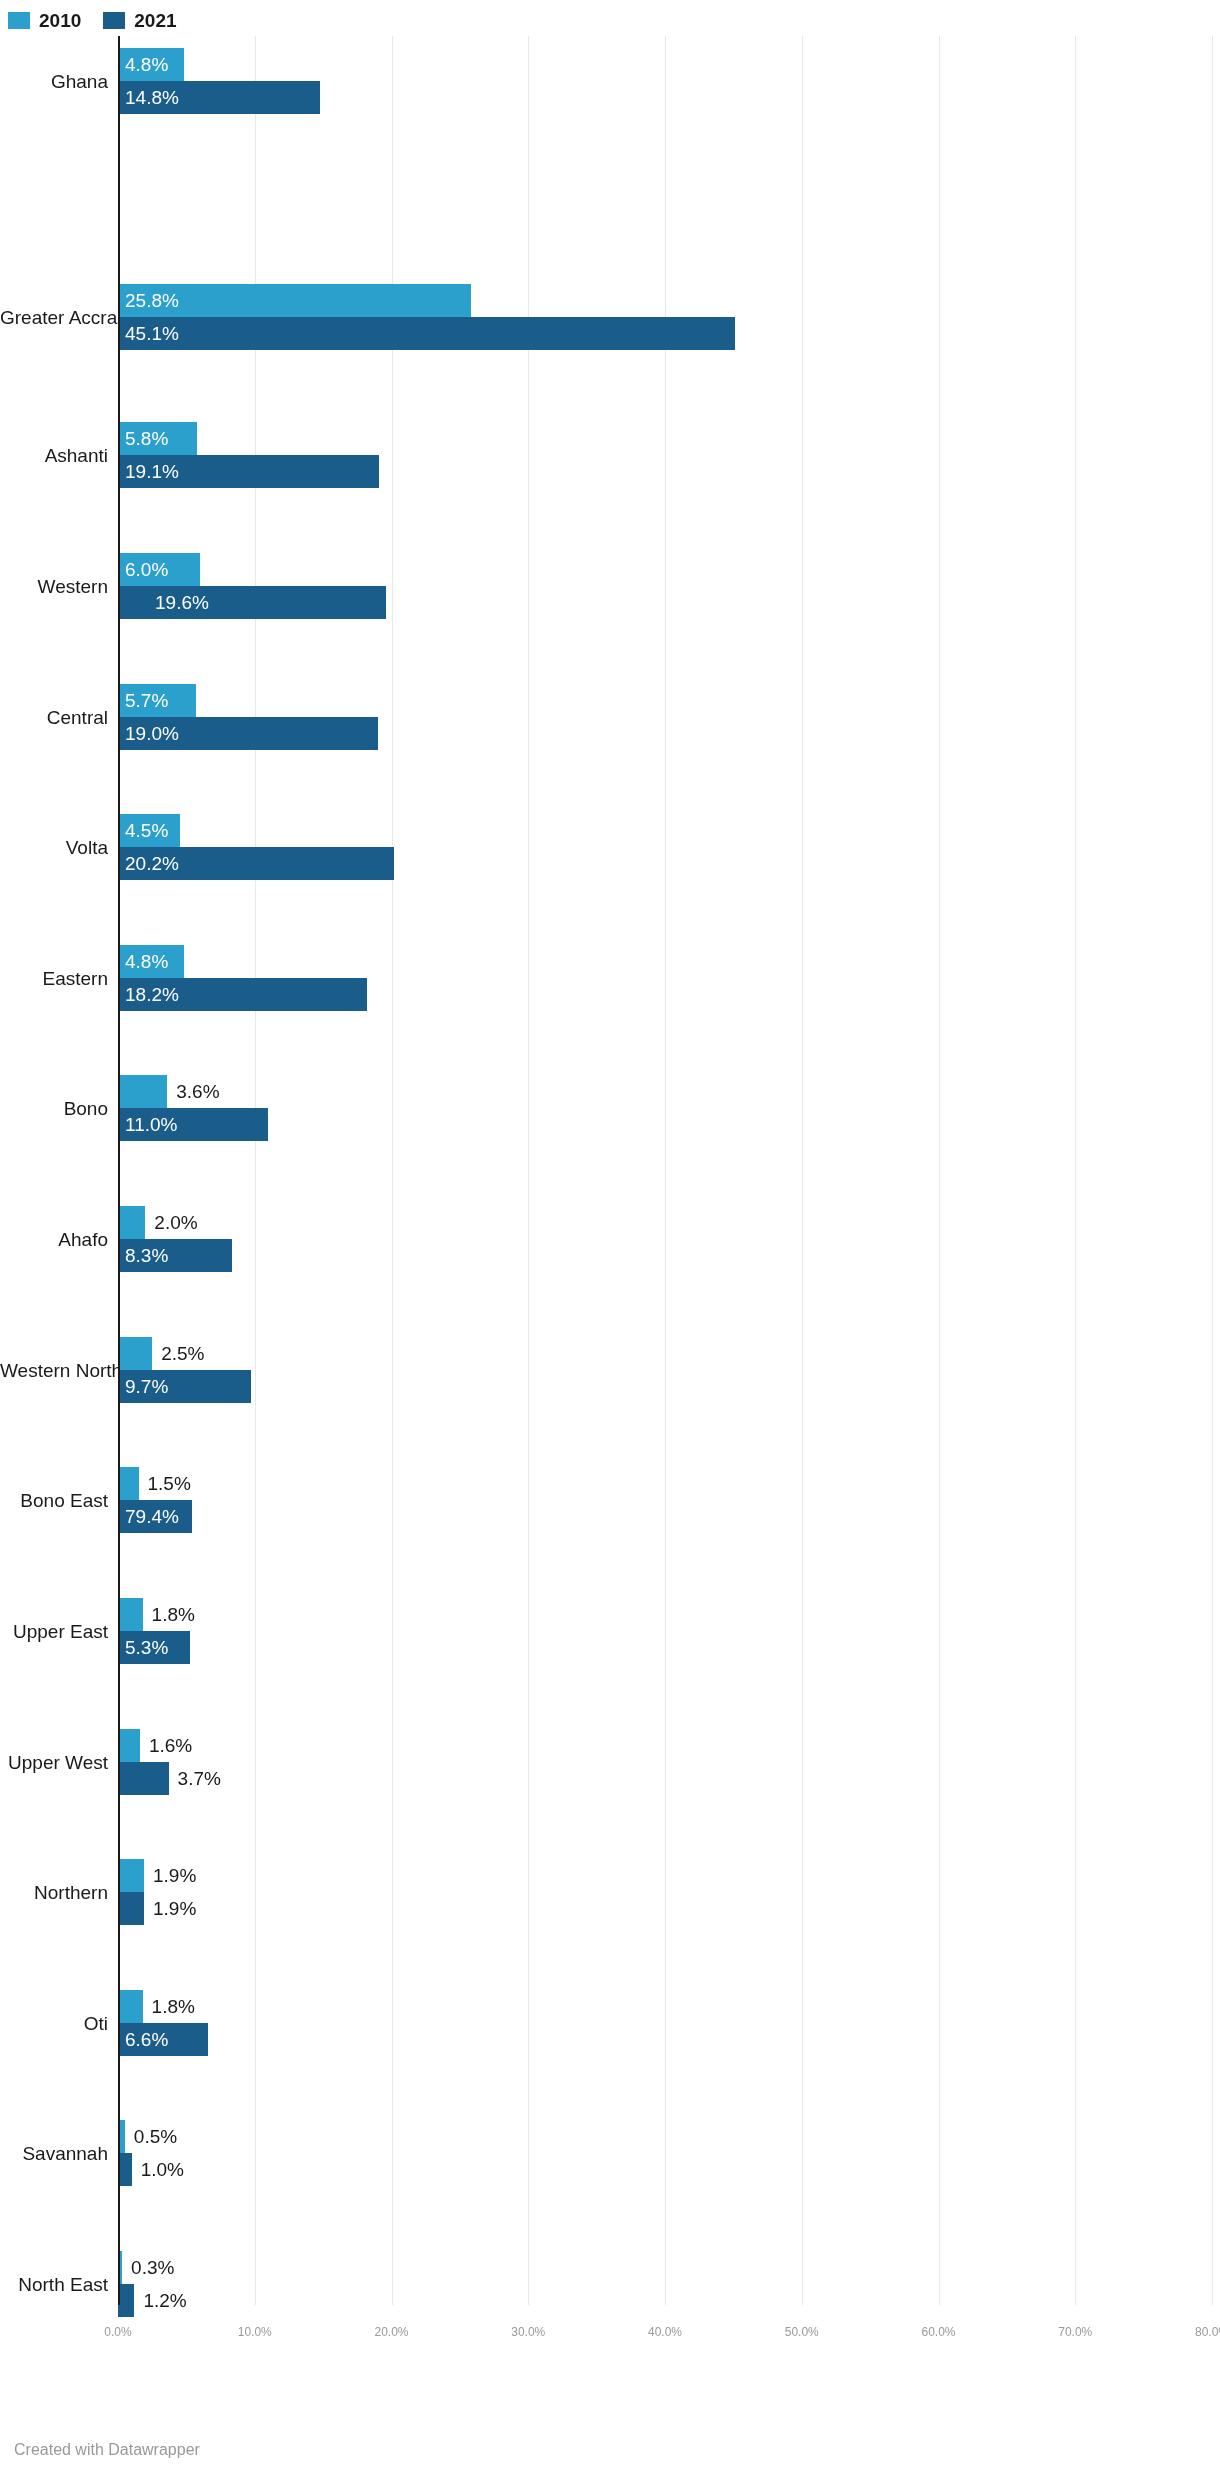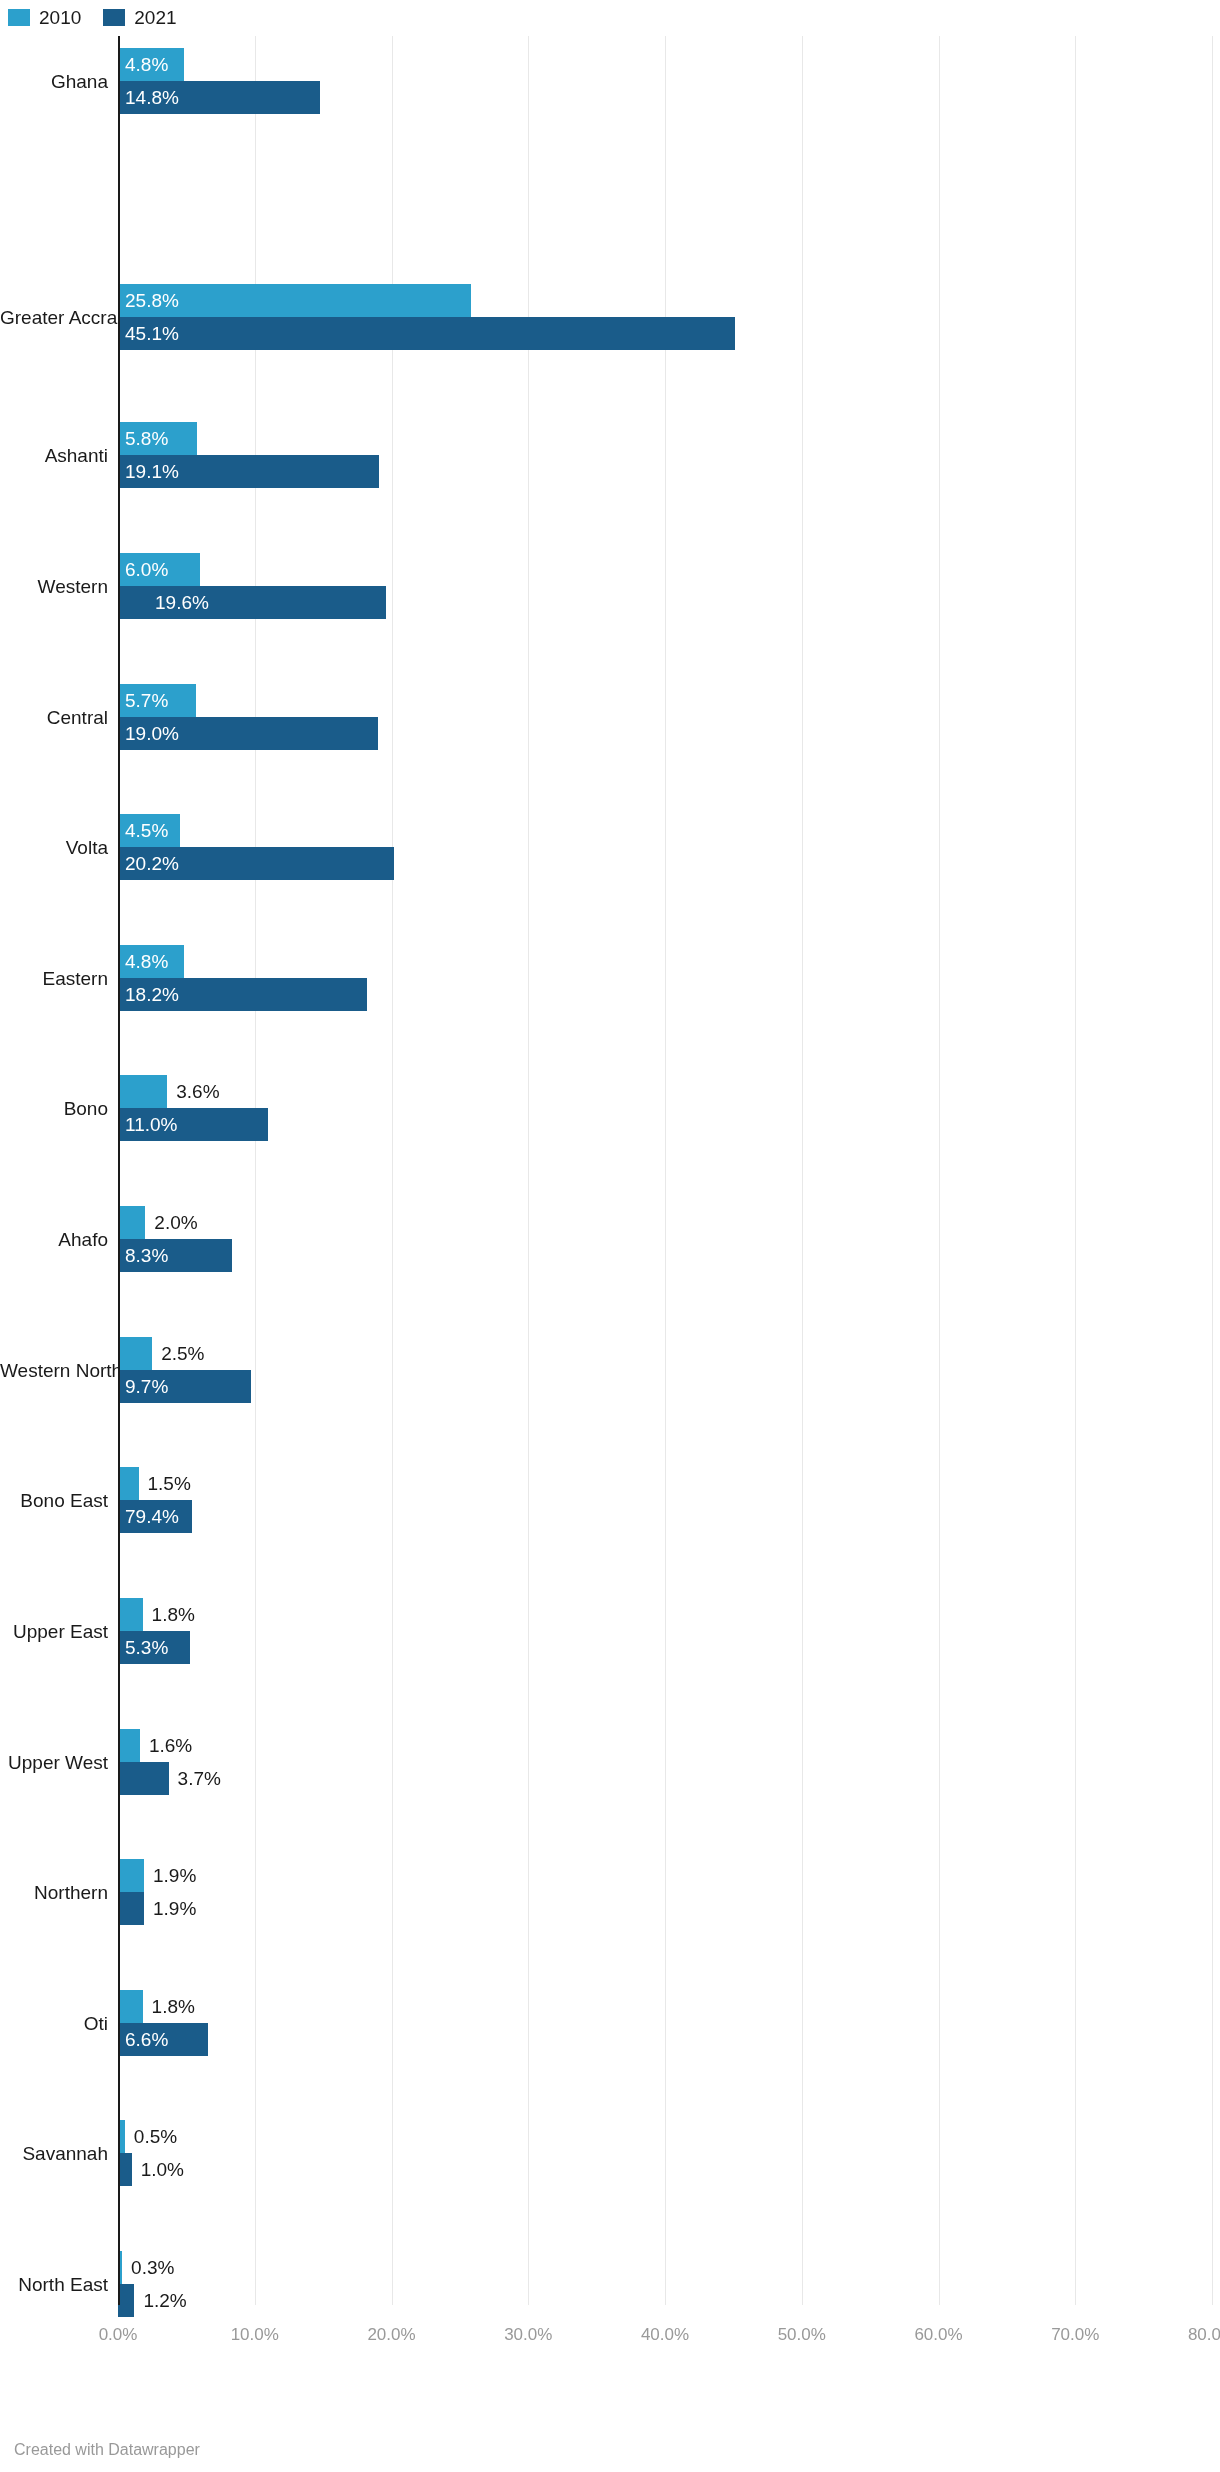--- a/index.html
+++ b/index.html
@@ -21,23 +21,24 @@
     height: 2472px;
     box-sizing: border-box;
   }
 
   
   #legend {
     position: absolute;
     left: 8px;
     top: 8px;
     display: flex;
-    align-items: flex-start;
+    align-items: center;
     gap: 22px;
     height: 24px;
+    font-weight: bold;
   }
   .legend-item {
     display: flex;
     align-items: center;
     gap: 9px;
   }
   .legend-swatch {
     width: 22px;
     height: 17px;
     display: block;
@@ -82,21 +83,21 @@
   #ticks {
     position: absolute;
     left: 118px;
     right: 0;
     bottom: 22px;
     height: 24px;
   }
   .tick-label {
     position: absolute;
     transform: translateX(-50%);
-    font-size: 17px;
+    font-size: 12px;
     color: #999999;
     white-space: nowrap;
     line-height: 1;
   }
 
   #rows {
     position: absolute;
     left: 0;
     top: 0;
     right: 0;

